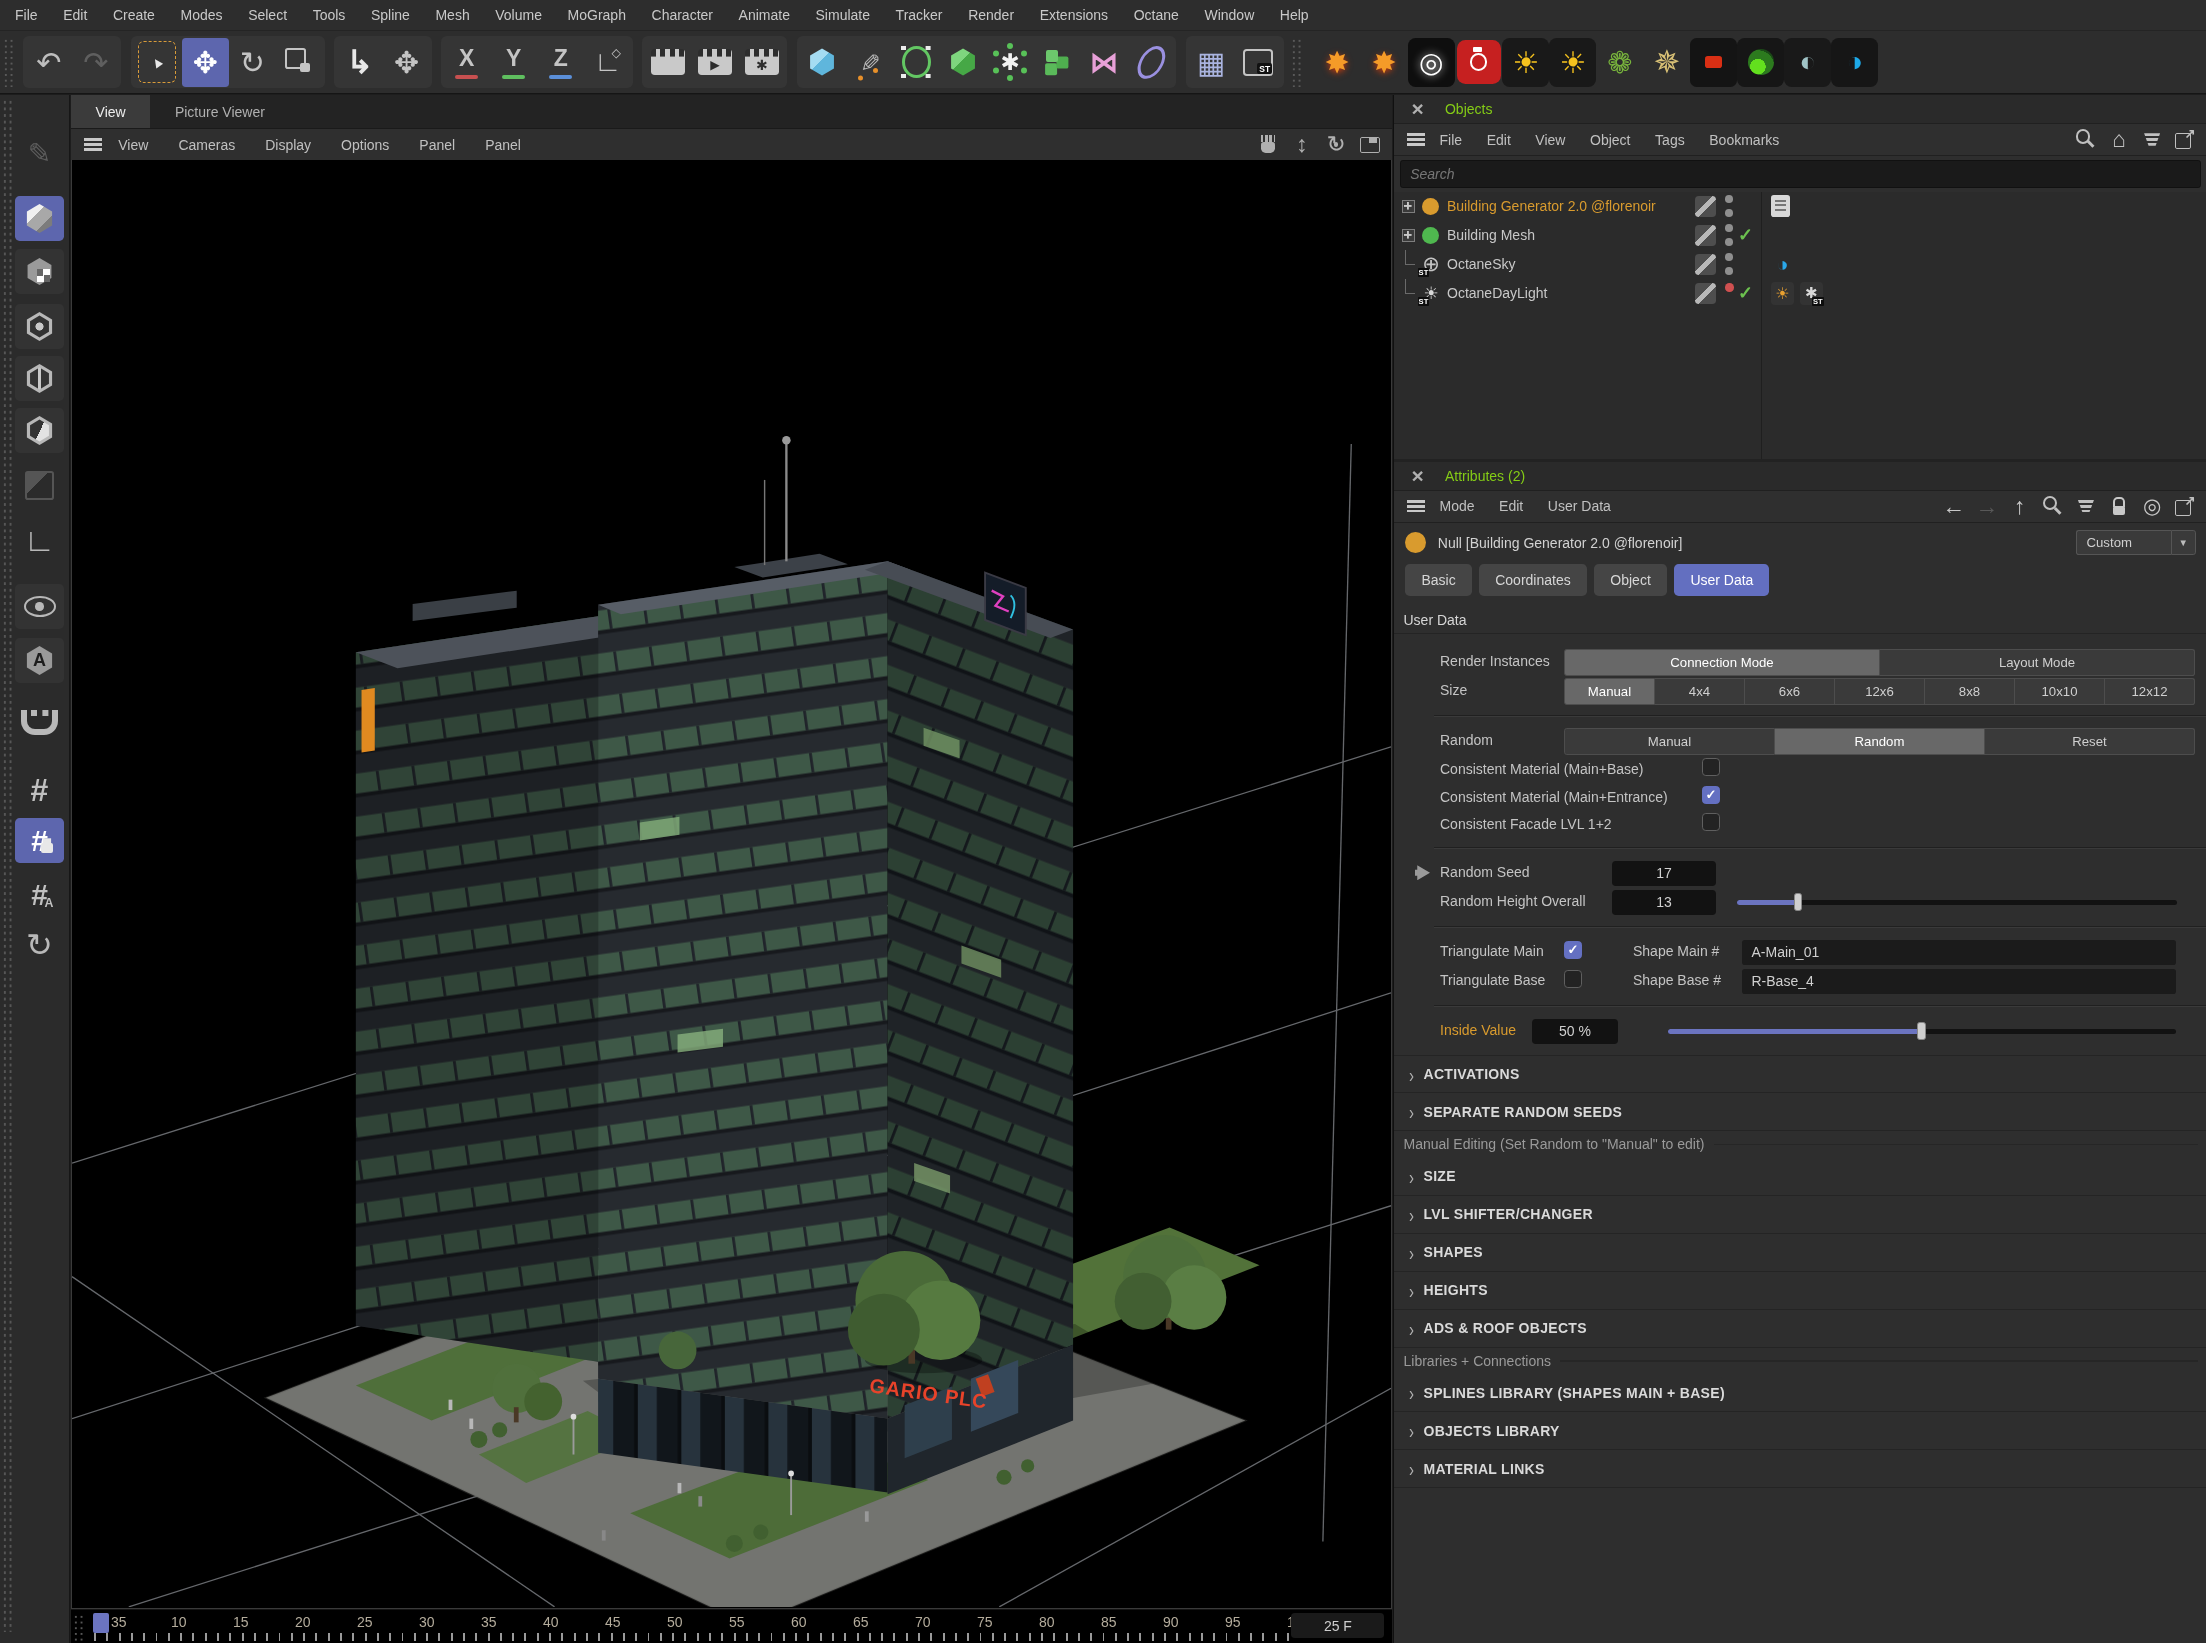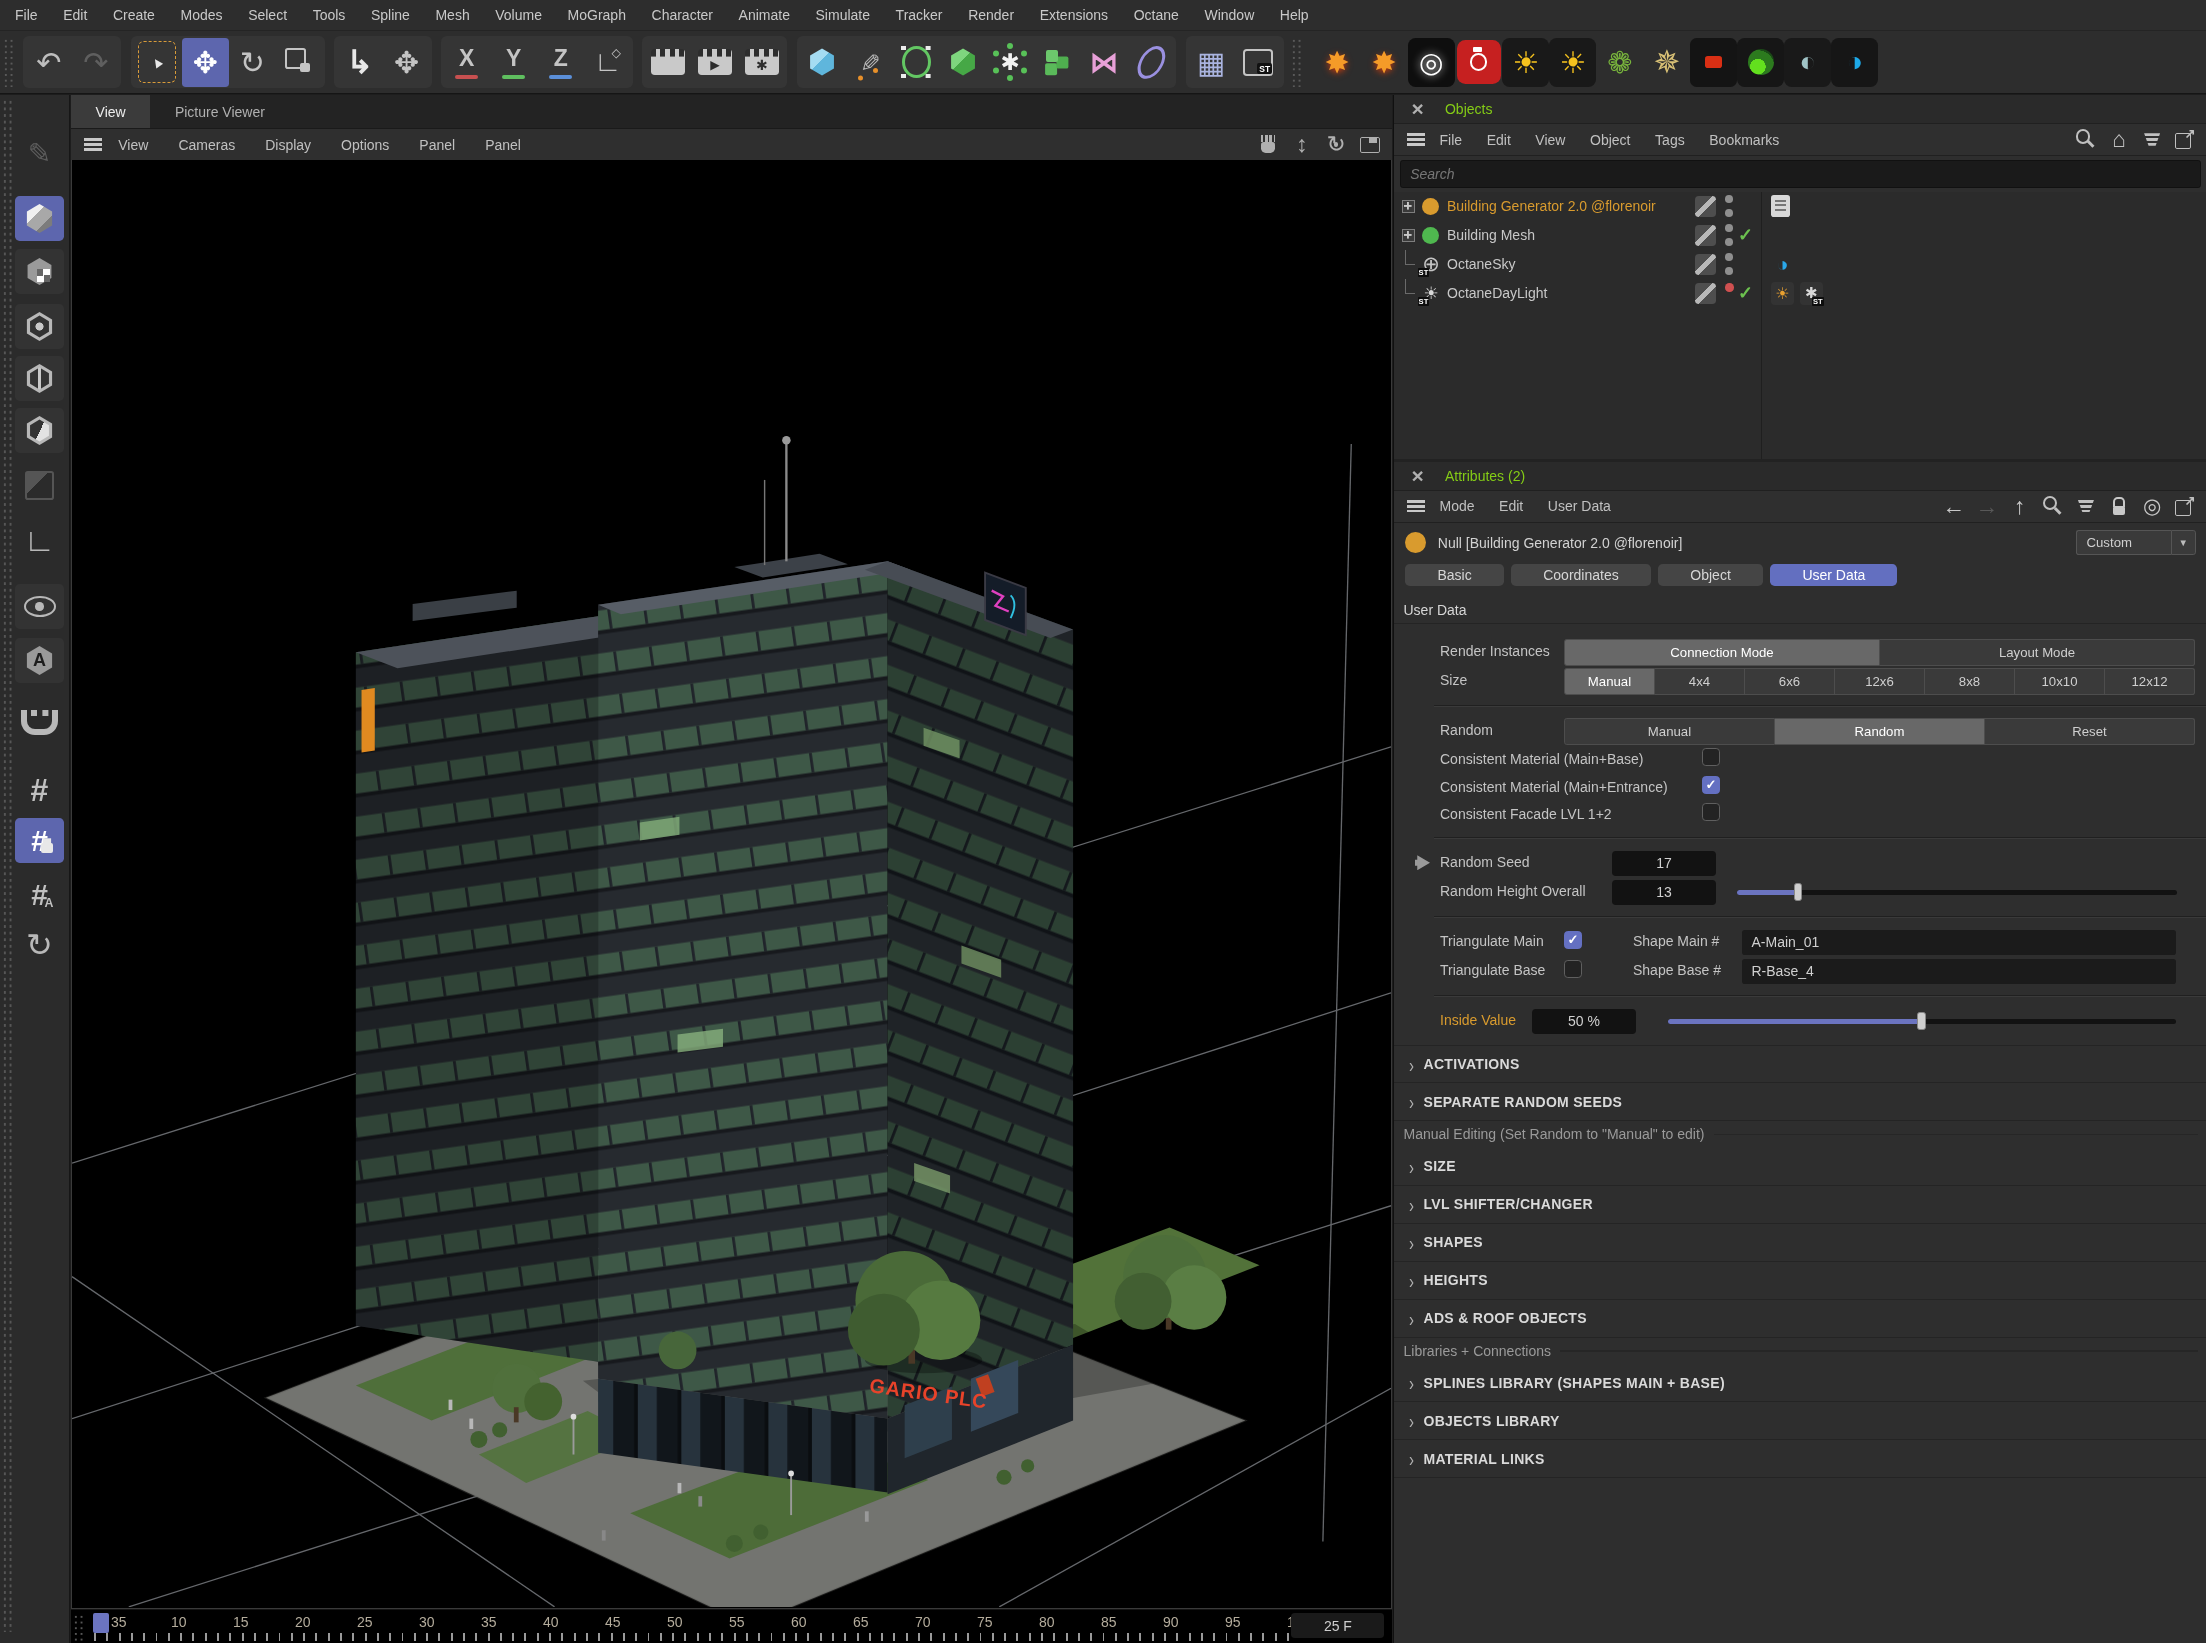--- a/index.html
+++ b/index.html
@@ -190,21 +190,21 @@
 
   
   #attrs { border-top:3.8px solid #222; }
   #null-row { position:relative; height:40px; display:flex; align-items:center; }
   #null-dot { width:21px; height:21px; border-radius:50%; margin-left:11.4px; }
   #null-label { font-size:14px; color:#d2d2d2; margin-left:11.4px; }
   #preset { position:absolute; right:11.4px; display:flex; }
   #preset .val { width:95px; height:25.6px; background:#3a3a3a; border:0.9px solid #555; border-right:none; border-radius:2.8px 0 0 2.8px; display:flex; align-items:center; padding-left:9.5px; font-size:13.2px; color:#cfcfcf; }
   #preset .caret { width:24.6px; height:25.6px; background:#3a3a3a; border:0.9px solid #555; border-radius:0 2.8px 2.8px 0; display:flex; align-items:center; justify-content:center; font-size:9.5px; color:#bbb; }
   #attr-tabs { display:flex; gap:7.6px; padding:1.9px 0 7.6px 11.4px; }
-  .atab { height:22px; padding:0 32px; background:#454545; border-radius:4.7px; display:flex; align-items:center; font-size:14px; color:#d6d6d6; }
+  .atab { height:32px; padding:0 16px; background:#454545; border-radius:4.7px; display:flex; align-items:center; font-size:14px; color:#d6d6d6; }
   .atab.active { background:#636fc0; color:#fff; }
   #ud-title { font-size:14px; color:#d6d6d6; padding:7.6px 0 5.7px 9.5px; border-bottom:0.9px solid #242424; }
 
   .arow { position:relative; height:29px; }
   .arow.cbrow { height:27.4px;padding-left:12px; }
   .alabel { position:absolute; left:46px; top:5.7px; font-size:14px; color:#c4c4c4; white-space:nowrap; }
   .alabel.orange { color:#d99b2e; }
   .btn-strip { position:absolute; left:170px; top:1.9px; width:631px; display:flex; }
   .btn-strip .opt { flex:1; height:26.5px; background:#3a3a3a; border:0.9px solid #4d4d4d; border-left:none; display:flex; align-items:center; justify-content:center; font-size:13.2px; color:#cfcfcf; }
   .btn-strip .opt:first-child { border-left:0.9px solid #4d4d4d; border-radius:2.8px 0 0 2.8px; }
@@ -699,21 +699,21 @@
         <span class="alabel">Triangulate Base</span>
         <span class="cb" style="left:170px"></span>
         <span class="alabel" style="left:239px">Shape Base #</span>
         <span class="textfield" style="left:348px;width:434px">R-Base_4</span>
       </div>
 
       <div class="divider"></div>
 
       <div class="arow">
         <span class="alabel orange">Inside Value</span>
-        <span class="numfield" style="left:138px;width:104px">50 %</span>
+        <span class="numfield" style="left:138px;width:86px">50 %</span>
         <div class="slider" style="left:274px;width:508px">
           <div class="fill" style="width: 50%;"></div>
           <div class="handle" style="left: calc(50% - 4.7px);"></div>
         </div>
       </div>
 
       <div style="height:9.5px"></div>
 
       <div id="sections-top">
           <div class="sec-row">

